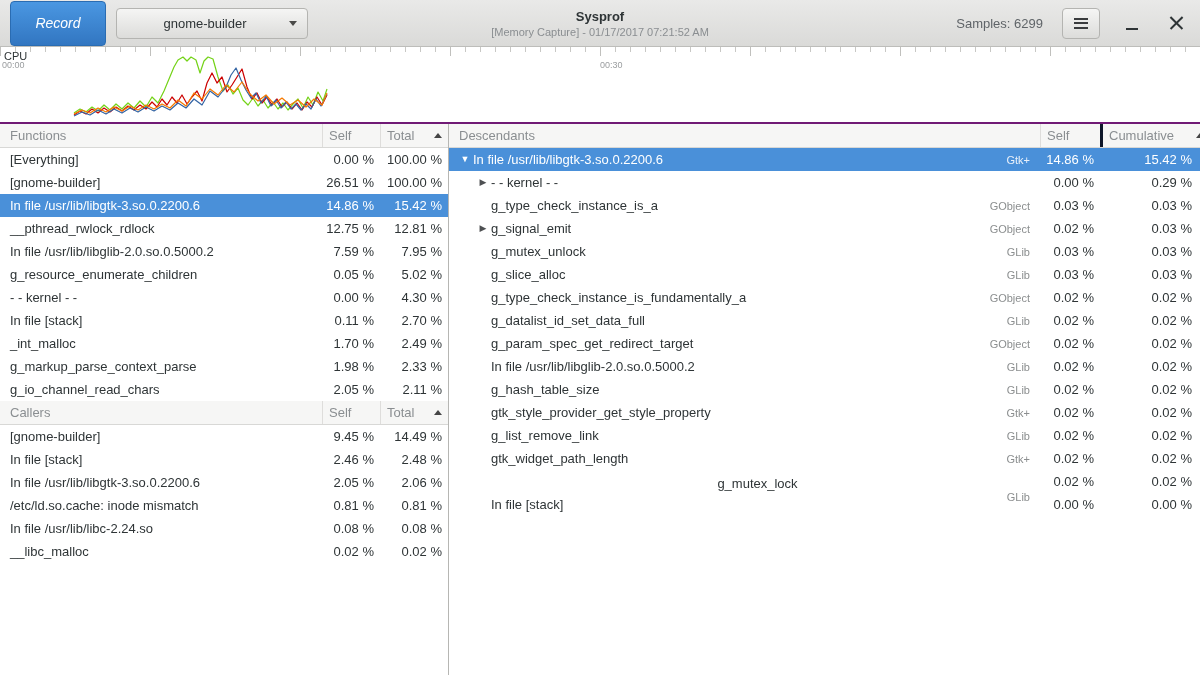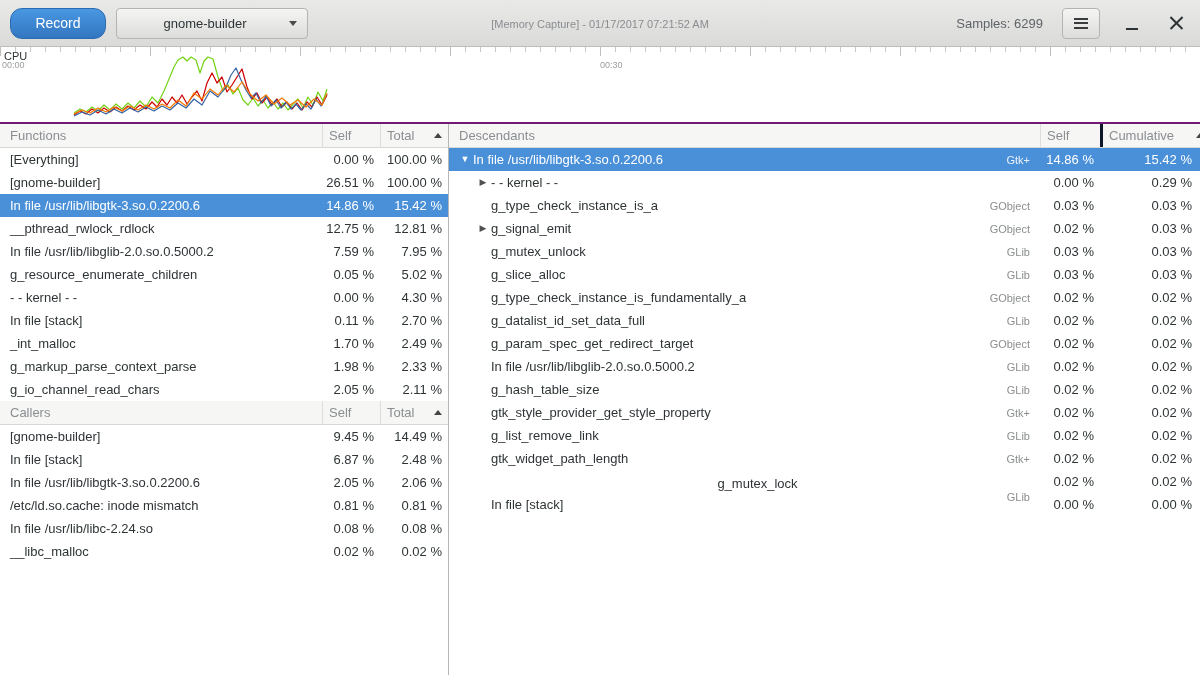--- a/index.html
+++ b/index.html
@@ -3,22 +3,22 @@
 <meta charset="utf-8">
 <style>
   * { margin:0; padding:0; box-sizing:border-box; }
   html,body { width:1200px; height:675px; overflow:hidden; }
   body { font-family:"Liberation Sans","DejaVu Sans",sans-serif; background:#fff; }
   .window { width:1200px; height:675px; display:flex; flex-direction:column; position:relative; }
 
   
   .headerbar { flex:0 0 47px; height:47px; background:linear-gradient(#e9e9e8,#dadad8);
     border-bottom:1px solid #bdbdba; display:flex; align-items:center; padding:0 10px; position:relative; }
-  .record-btn { height:31px; min-width:96px; border-radius:12px; border:1px solid #2a6cb2;
-    background:linear-gradient(#4a97e2,#3276c1); color:#fff; font-size:14px; font-family:inherit; cursor:pointer; }
+  .record-btn { height:45px; min-width:96px; border-radius:4px; border:1px solid #2a6cb2;
+    background:linear-gradient(#4a97e2,#3276c1); color:#fff; font-size:14px; font-family:inherit; cursor:pointer;font-style:italic; }
   .process-select { height:31px; width:192px; margin-left:10px; border-radius:4px; border:1px solid #b4b4b1;
     background:linear-gradient(#f5f5f4,#dcdcda); display:flex; align-items:center; padding:0 10px;
     font-size:13px; color:#2e3436; font-family:inherit; cursor:pointer; }
   .process-select .lbl { flex:1; text-align:center; }
   .caret-down { width:0; height:0; border-left:4px solid transparent; border-right:4px solid transparent;
     border-top:5px solid #4a4a48; margin-left:6px; }
   .title-box { position:absolute; left:50%; top:50%; transform:translate(-50%,-50%); text-align:center; pointer-events:none; }
   .title { font-size:13px; font-weight:bold; color:#2e3436; }
   .subtitle { font-size:11px; color:#8a8e91; margin-top:2px; }
   .header-right { margin-left:auto; display:flex; align-items:center; gap:19px; position:relative; z-index:1; }
@@ -82,20 +82,21 @@
 
 <div class="window">
 
   <header class="headerbar">
     <button class="record-btn">Record</button>
     <button class="process-select">
       <span class="lbl">gnome-builder</span>
       <span class="caret-down"></span>
     </button>
     <div class="title-box">
+      <div class="title">Sysprof</div>
       <div class="subtitle">[Memory Capture] - 01/17/2017 07:21:52 AM</div>
     </div>
     <div class="header-right">
       <span class="samples">Samples: 6299</span>
       <button class="menu-btn">
         <span class="hamburger"></span>
       </button>
       <button class="winctl">
         <span class="min-icon"></span>
       </button>
@@ -198,21 +199,21 @@
           </div>
         </div>
         <div class="tbody" id="callers-body">
             <div class="row">
               <div class="cell name">[gnome-builder]</div>
               <div class="cell num c-self">9.45 %</div>
               <div class="cell num c-total">14.49 %</div>
             </div>
             <div class="row">
               <div class="cell name">In file [stack]</div>
-              <div class="cell num c-self">6.87 %</div>
+              <div class="cell num c-self">2.46 %</div>
               <div class="cell num c-total">2.48 %</div>
             </div>
             <div class="row">
               <div class="cell name">In file /usr/lib/libgtk-3.so.0.2200.6</div>
               <div class="cell num c-self">2.05 %</div>
               <div class="cell num c-total">2.06 %</div>
             </div>
             <div class="row">
               <div class="cell name">/etc/ld.so.cache: inode mismatch</div>
               <div class="cell num c-self">0.81 %</div>

